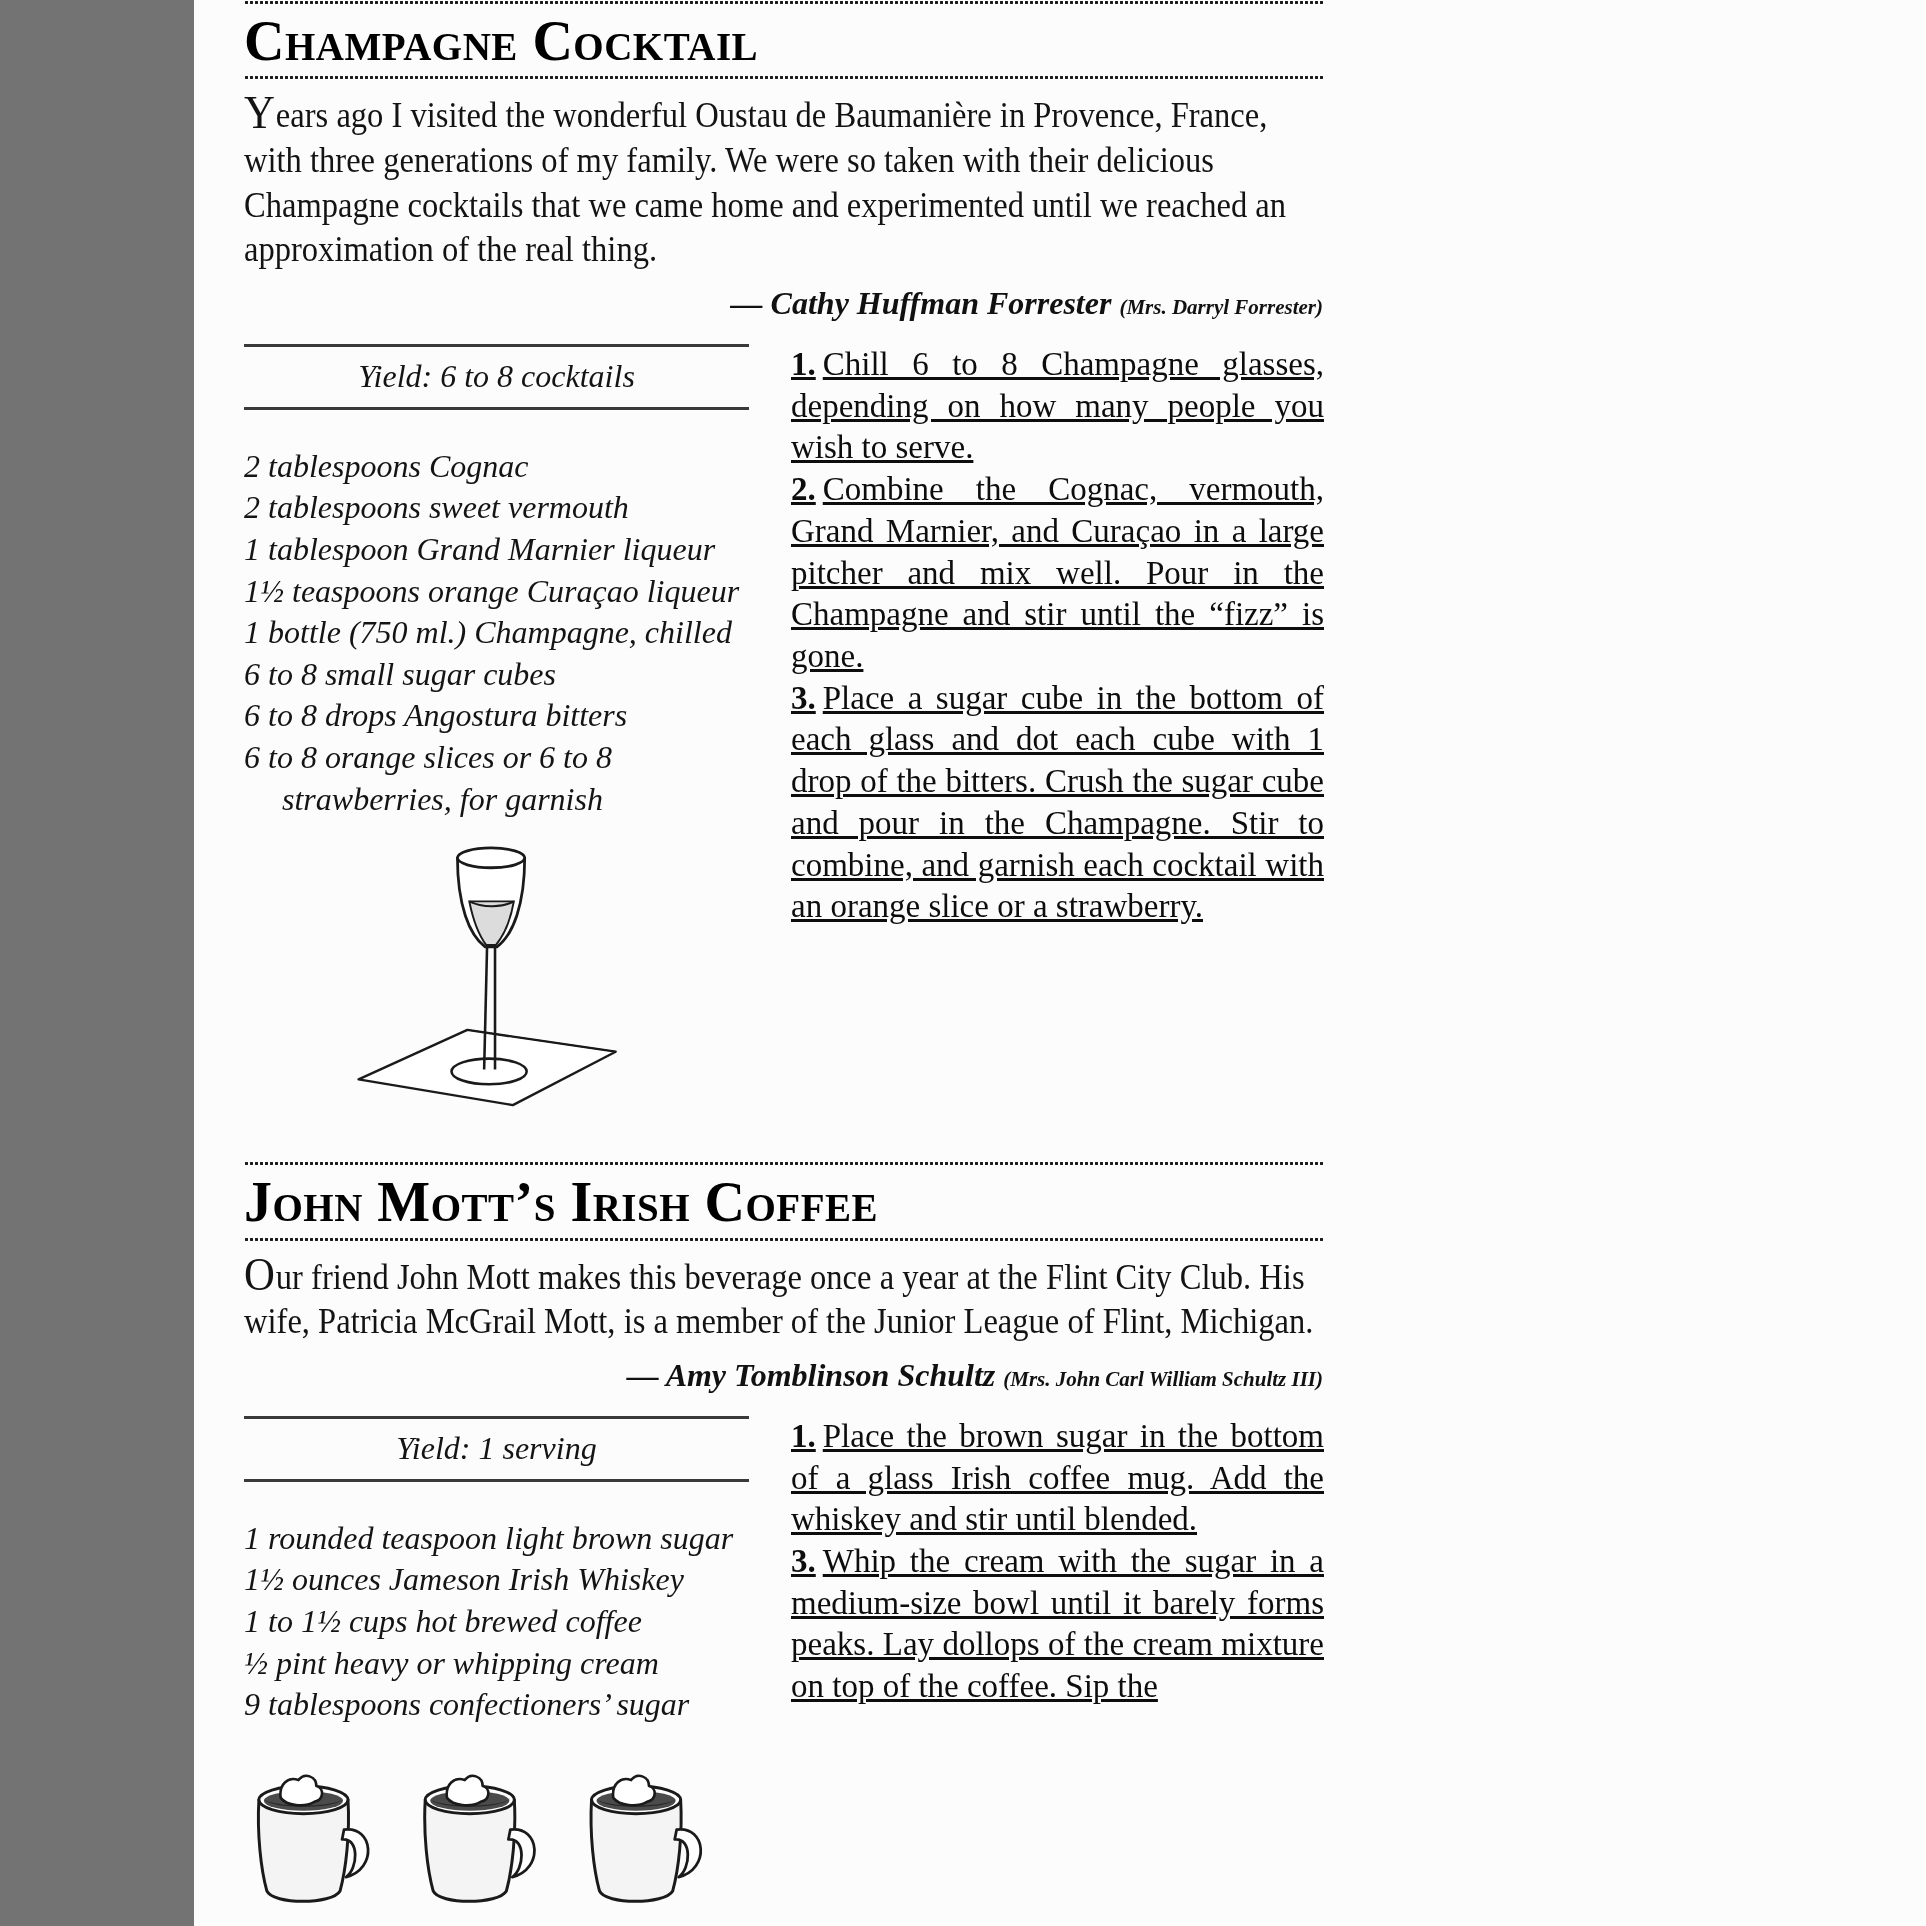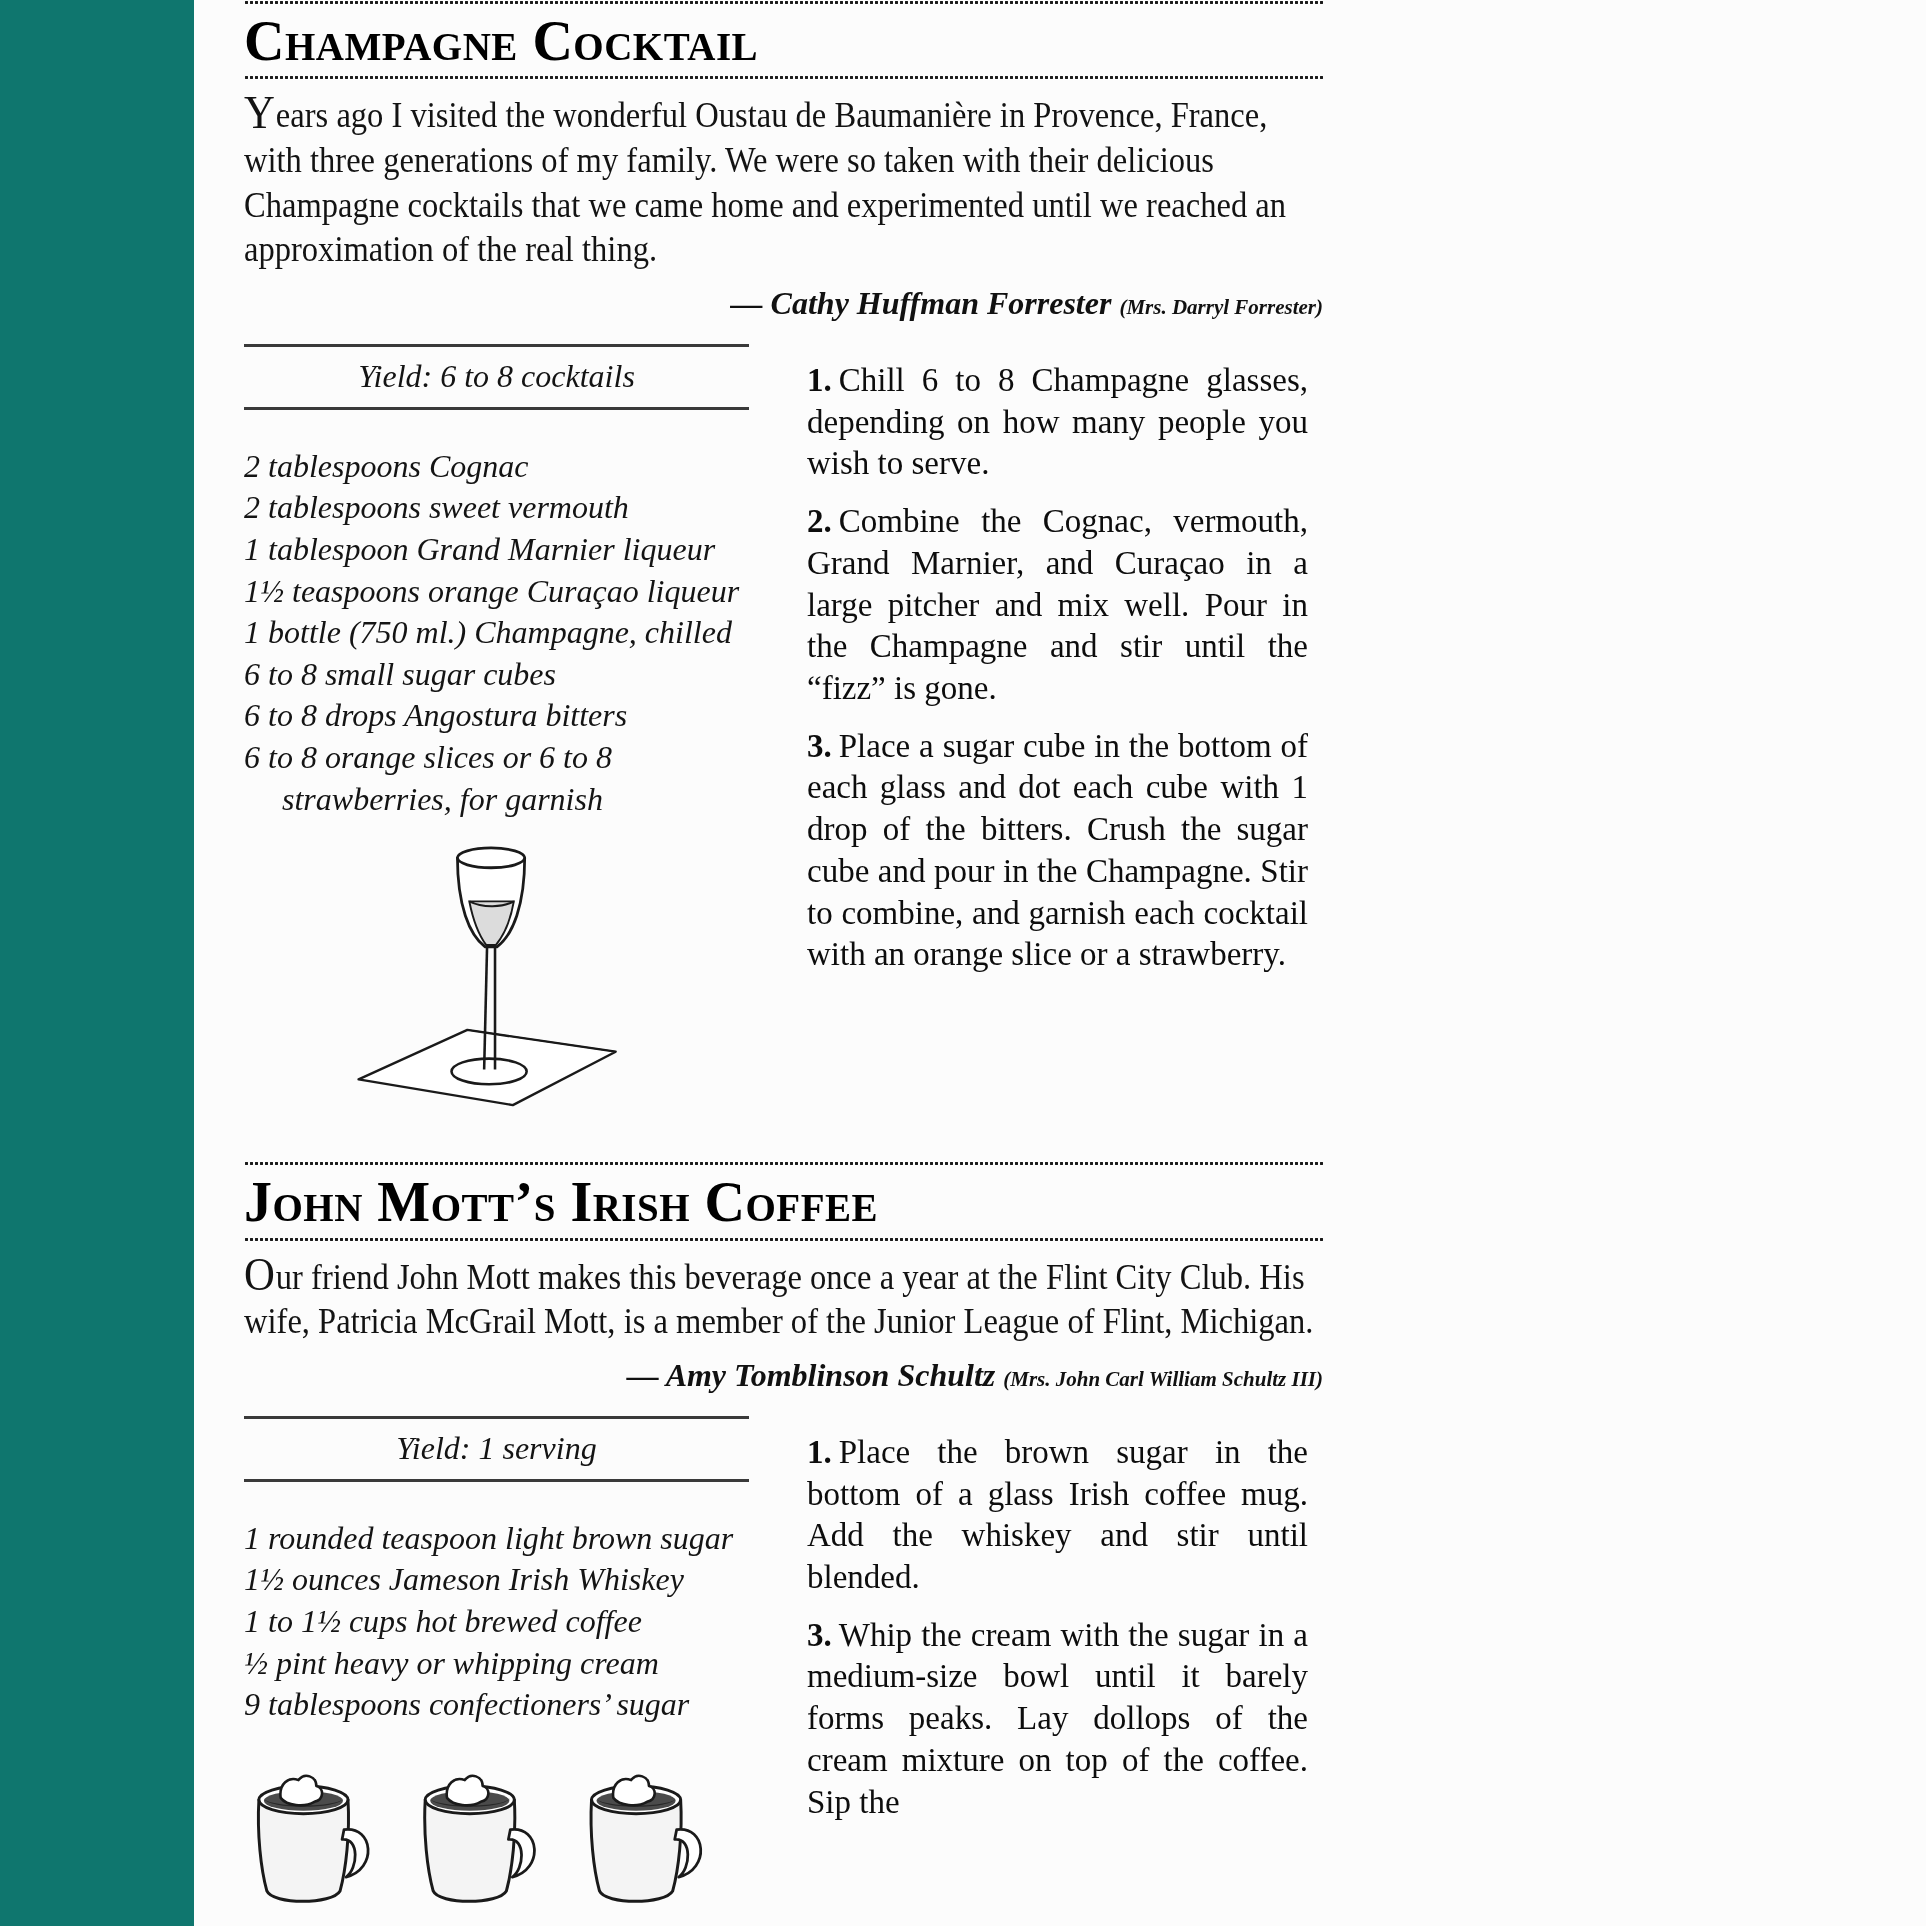--- a/index.html
+++ b/index.html
@@ -12,21 +12,21 @@
     height: 1927px;
     overflow: hidden;
     font-family: "Liberation Serif", serif;
     color: #111111;
   }
 
   .page {
     position: relative;
     width: 1709px;
     height: 1927px;
-    background: #0f766e;
+    background: #737373;
   }
 
   
   .page-field {
     position: absolute;
     left: 194px;
     top: 0;
     width: 1733px;
     height: 1927px;
     background: #fcfcfc;
@@ -147,21 +147,21 @@
 
   
   .steps {
     font-family: "Liberation Serif", serif;
     font-size: 33px;
     line-height: 1.265;
     text-align: justify;
     text-justify: inter-word;
     color: #0d0d0d;
   }
-  .steps p { margin: 16px; }
+  .steps p { margin: 0; text-decoration: underline; }
   .steps .num {
     font-weight: bold;
     padding-right: 7px;
   }
 
   
   .illo-flute {
     margin: 16px 0 0 0;
     display: flex;
     justify-content: center;

